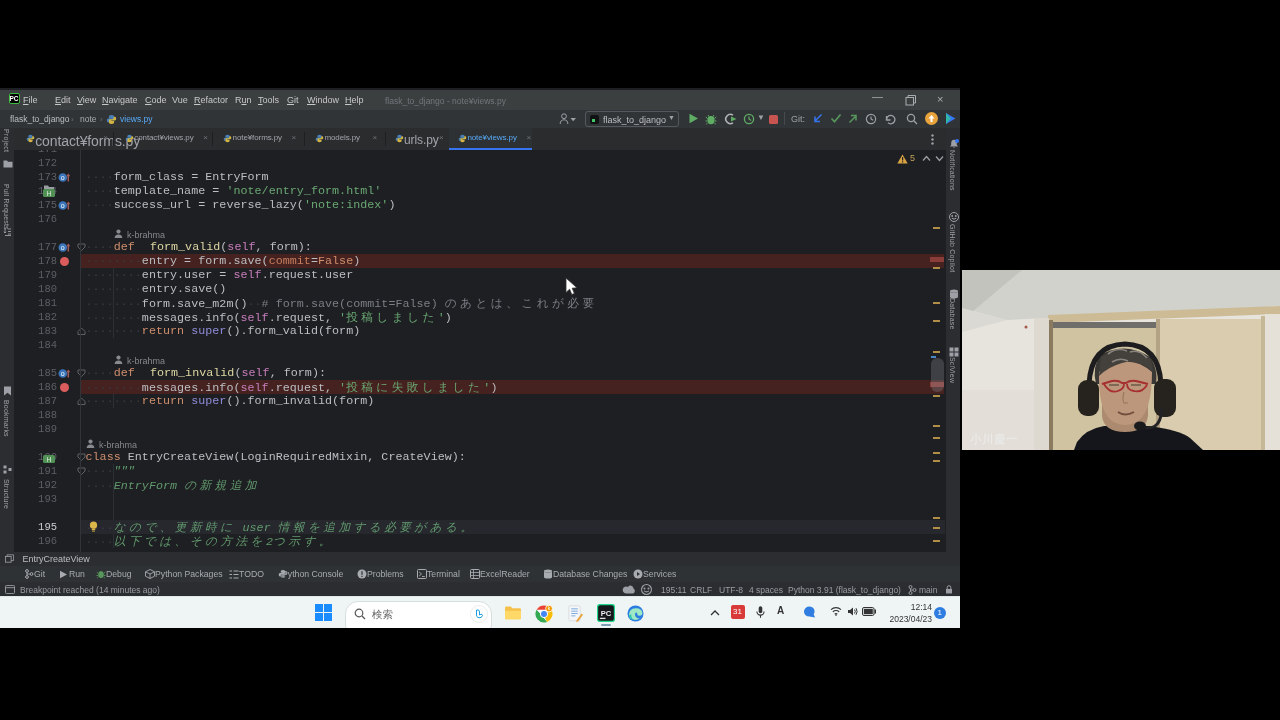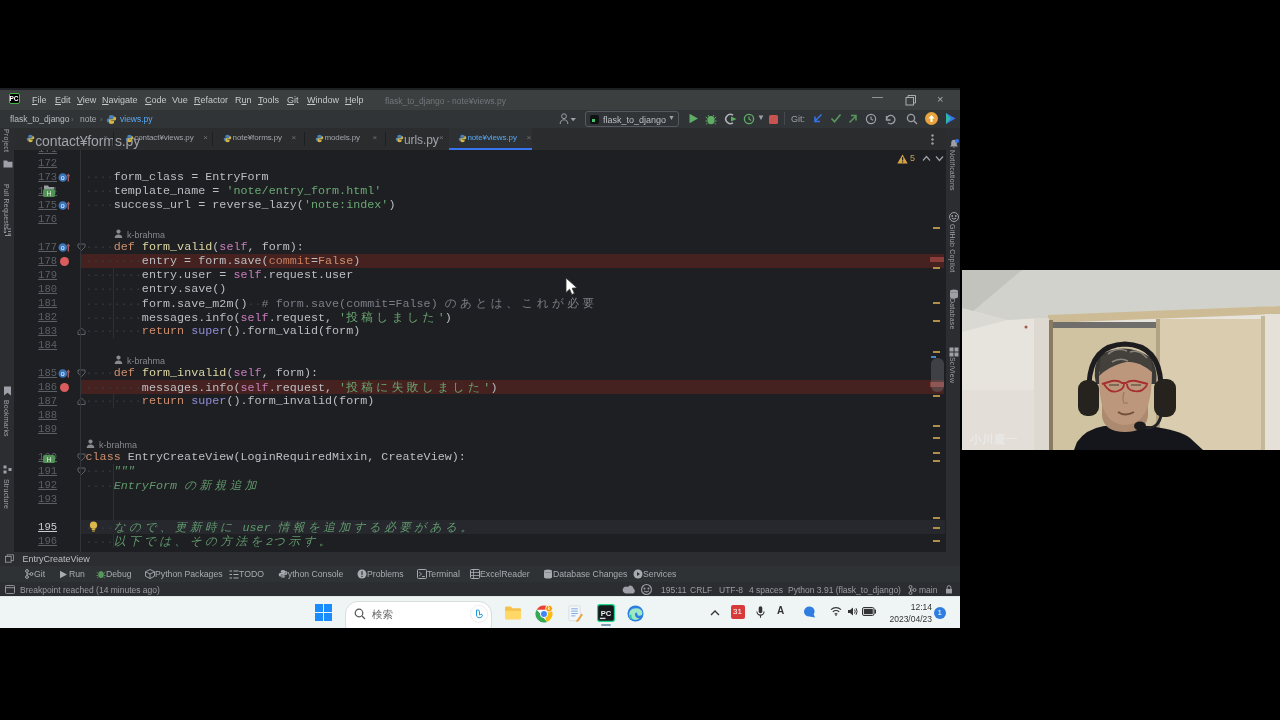--- a/index.html
+++ b/index.html
@@ -22,25 +22,25 @@
 #row2 .sep { color:#6b6f75; font-size:8px; top:4.5px; }
 
 
 #tabs { position:absolute; left:14px; top:40px; width:946px; height:22px; background:#2a2c2e; }
 .tabsep { position:absolute; top:4px; width:1px; height:14px; background:#1e1f22; }
 
 
 #editor { position:absolute; left:14px; top:62px; width:931px; height:490px; background:#1e1f22; overflow:hidden; }
 .row { position:absolute; left:0; width:931px; height:14px; line-height:14px; white-space:pre; }
 .num { position:absolute; left:0; top:1px; width:43px; text-align:right; color:#5b5f66;
-  font:10.5px/13px "Liberation Mono",monospace;text-decoration:underline; }
+  font:10.5px/13px "Liberation Mono",monospace; }
 .num.cur { color:#c9cdd4; }
 .code { position:absolute; left:71.5px; top:0; font:11.7px "Liberation Mono",monospace; color:#bcbec4; letter-spacing:0.03px; }
 .code i { font-style:normal; color:#393d44; }
-kw { color:#cf8e6d; } fn { color:#ddd6a3; } se { color:#c77dbb; } st { color:#69a873;font-family:Liberation Mono, monospace; }
+kw { color:#cf8e6d; } fn { color:#ddd6a3;margin-left:8px; } se { color:#c77dbb; } st { color:#69a873;font-family:Liberation Mono, monospace; }
 cm { color:#7a7e85; } su { color:#8f8cd9; } ar { color:#c77d5e; } s1 { color:#bcbec4; }
 ds { color:#61996d; font-style:italic; } dsb { color:#61996d; } j { letter-spacing:3.4px; }
 .bpline { position:absolute; left:66px; width:864px; height:14px; background:#45221f; }
 .curline { position:absolute; left:66px; width:865px; height:14px; background:#26282e; }
 .an { position:absolute; top:2px; font-size:9px; color:#85888d; }
 .au { position:absolute; top:2.5px; }
 .gi { position:absolute; }
 .bp { position:absolute; width:9px; height:9px; border-radius:50%; background:#db5c5c; }
 #gutterline { position:absolute; left:66px; top:0; width:1px; height:490px; background:#313539; }
 #indent1 { position:absolute; left:99px; top:104px; width:1px; height:84px; background:#2c2f34; }
@@ -79,21 +79,21 @@
 #webcam { position:absolute; left:962px; top:270px; width:318px; height:180px; overflow:hidden; }
 #camname { position:absolute; left:8px; bottom:3px; font-size:11.5px; color:#ececec; letter-spacing:0.5px; }
 .cursor { position:absolute; left:565px; top:277px; z-index:60; }
 </style></head>
 <body>
 <div id="stage">
  <div id="screen">
 
   <div id="menubar">
     <div id="logo">PC</div>
-    <span class="mi" style="left:32px"><u>F</u>ile</span>
+    <span class="mi" style="left:23px"><u>F</u>ile</span>
     <span class="mi" style="left:55px"><u>E</u>dit</span>
     <span class="mi" style="left:77px"><u>V</u>iew</span>
     <span class="mi" style="left:102px"><u>N</u>avigate</span>
     <span class="mi" style="left:145px"><u>C</u>ode</span>
     <span class="mi" style="left:172px">Vue</span>
     <span class="mi" style="left:194px"><u>R</u>efactor</span>
     <span class="mi" style="left:235px">R<u>u</u>n</span>
     <span class="mi" style="left:258px"><u>T</u>ools</span>
     <span class="mi" style="left:287px"><u>G</u>it</span>
     <span class="mi" style="left:307px"><u>W</u>indow</span>

